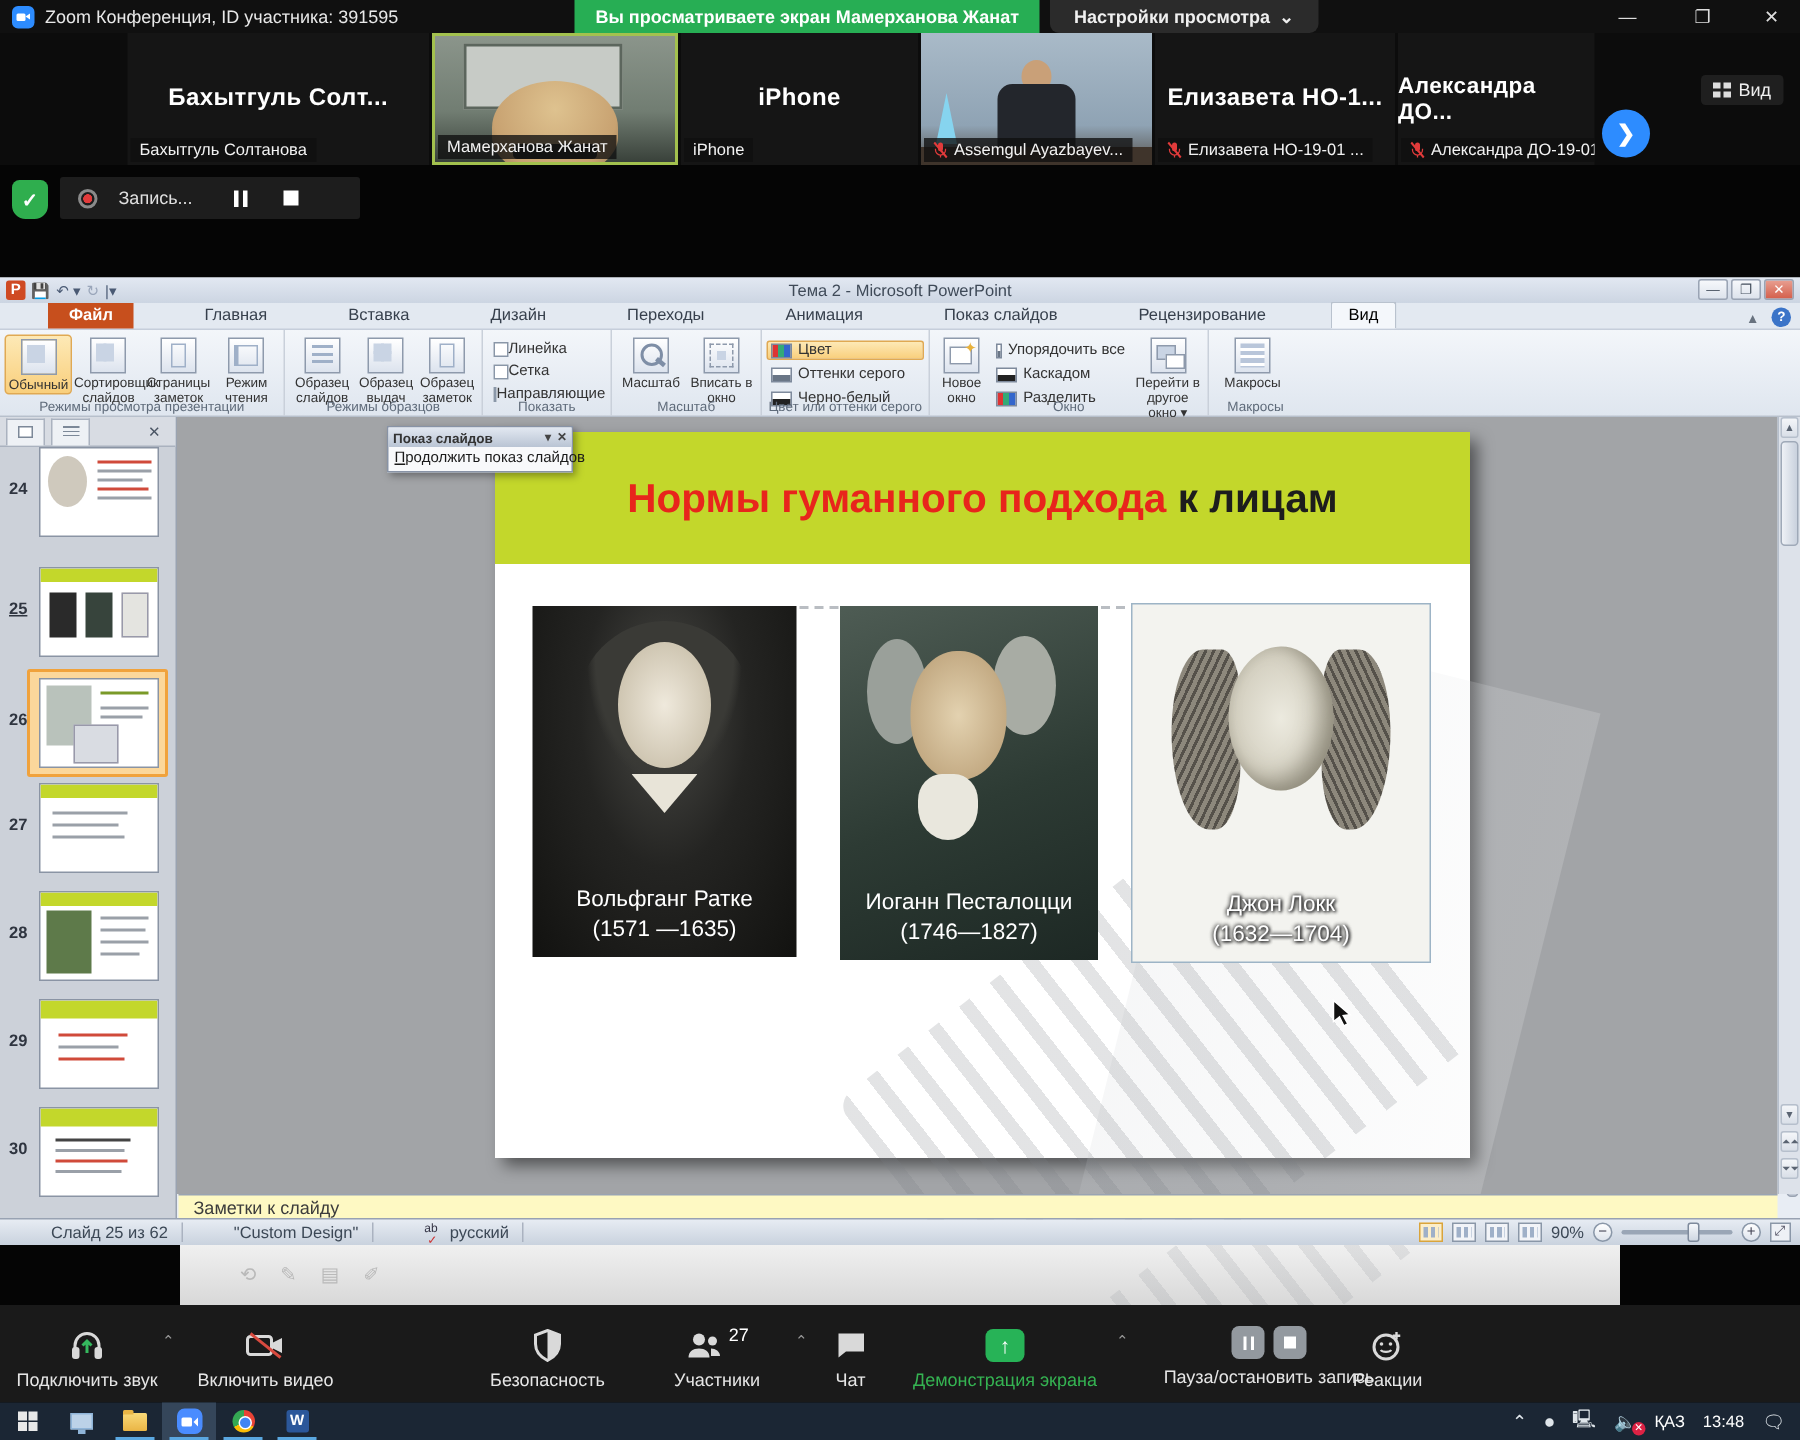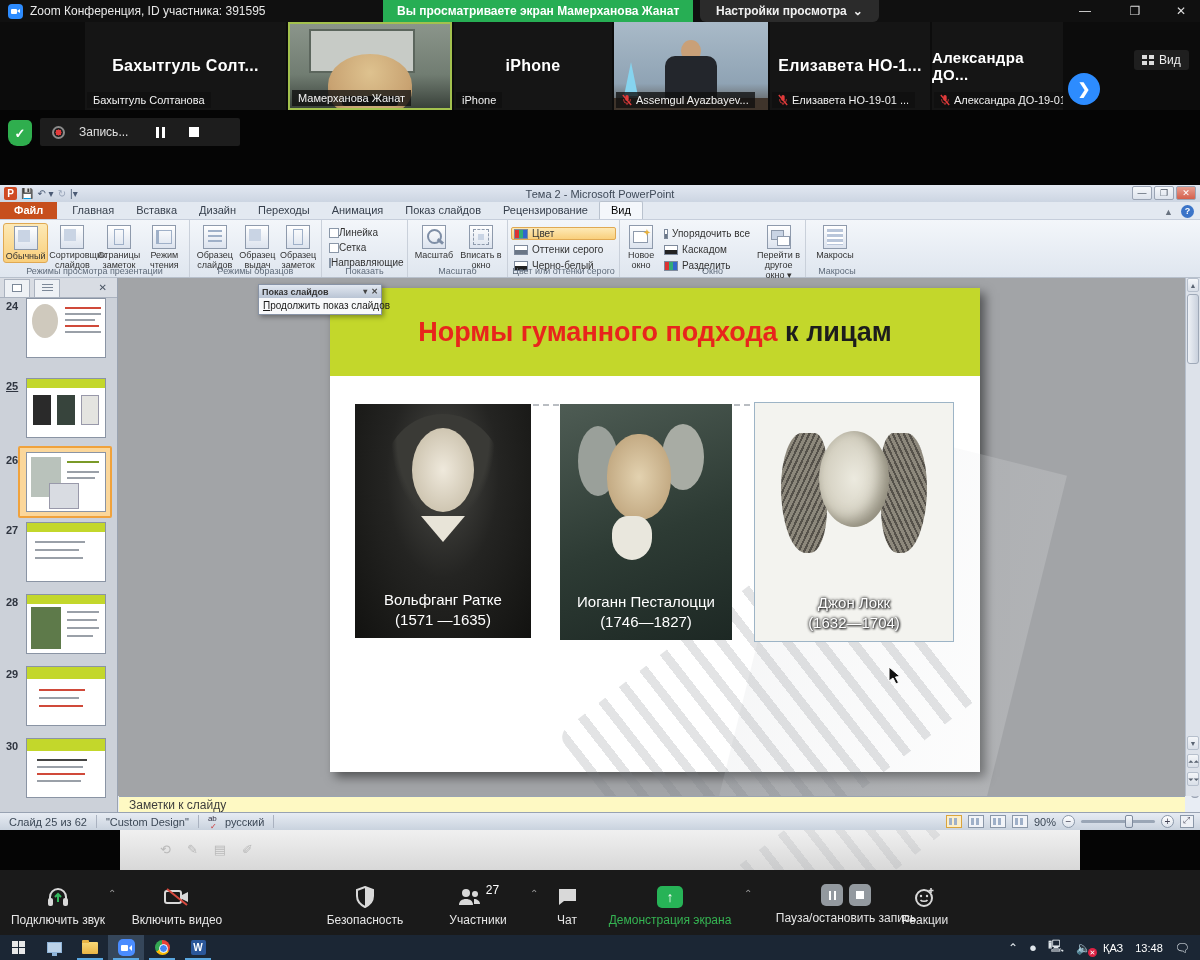--- a/index.html
+++ b/index.html
@@ -52,21 +52,21 @@
   .ppt { left:0; top:185px; width:1200px; height:645px; background:#e8edf4; }
   .ppt-title { position:absolute; left:0; top:0; width:100%; height:17px; background:linear-gradient(#e2e8f2,#ccd5e2); display:flex; align-items:center; font-size:11px; color:#3f4a58; }
   .qat { display:flex; align-items:center; gap:4px; margin-left:4px; }
   .qat .p-ico { width:13px; height:13px; background:#cf4a23; color:#fff; font-weight:bold; font-size:10px; text-align:center; line-height:13px; border-radius:2px; }
   .qat .mini { font-size:10px; color:#4a5a74; }
   .ppt-title .title-text { position:absolute; left:0; right:0; text-align:center; }
   .ppt-ctl { position:absolute; top:1px; display:flex; gap:2px; }
   .ppt-ctl span { width:20px; height:14px; border:1px solid #9aa4b4; border-radius:2px; background:linear-gradient(#f6f8fb,#dde3ec); font-size:9px; line-height:12px; text-align:center; color:#45505e; }
   .ppt-ctl span.close { background:linear-gradient(#e89e90,#d4604c); color:#fff; }
   .tabs { position:absolute; left:0; top:17px; width:100%; height:18px; background:#e3e9f1; border-bottom:1px solid #c6cedb; display:flex; align-items:flex-end; }
-  .tab { font-size:11px; color:#37404d; padding:2px 11px 3px; }
+  .tab { font-size:11px; color:#37404d; padding:2px 11px 3px;margin-left:32px; }
   .tab.file { background:#c74f1d; color:#fff; font-weight:bold; padding:2px 14px 3px; margin-right:4px; }
   .tab.active { background:#f4f7fb; border:1px solid #b9c2ce; border-bottom:none; border-radius:2px 2px 0 0; color:#000; }
   .ribbon-aux { position:absolute; right:6px; top:20px; display:flex; gap:8px; align-items:center; }
   .caret-up { color:#68727f; font-size:9px; }
   .help-q { width:13px; height:13px; border-radius:50%; background:#3b74c8; color:#fff; font-size:9px; font-weight:bold; text-align:center; line-height:13px; }
 
   .ribbon { position:absolute; left:0; top:35px; width:100%; height:58px; background:linear-gradient(#f3f6fa,#dfe6ef); border-bottom:1px solid #b7c0cc; display:flex; }
   .rgroup { position:relative; height:100%; border-right:1px solid #c9d0da; padding:3px 3px 13px; }
   .rgroup .glabel { position:absolute; left:0; right:0; bottom:1px; text-align:center; font-size:9px; color:#5f6b7a; white-space:nowrap; }
   .bigrow { display:flex; height:100%; align-items:flex-start; gap:1px; }
@@ -101,21 +101,21 @@
   .winmid { display:flex; gap:2px; }
 
   
   .content-bg { left:0; top:278px; width:1200px; height:518px; background:#a2a4a7; }
   .pane { left:0; top:278px; width:118px; height:534px; background:#ccd1d9; border-right:1px solid #9aa3b1; }
   .pane-tabs { height:20px; background:#d8dce3; border-bottom:1px solid #aab2bf; display:flex; align-items:center; }
   .ptab { width:26px; height:18px; margin-left:4px; border:1px solid #aab2bf; border-bottom:none; background:#eef1f5; display:flex; align-items:center; justify-content:center; }
   .ptab .sq { width:10px; height:8px; border:1px solid #7c8898; background:#fff; }
   .ptab .ls { width:11px; height:8px; background:repeating-linear-gradient(#7c8898 0 1px,transparent 1px 3px); }
   .pane-close { margin-left:auto; margin-right:10px; font-size:10px; color:#4a5564; }
-  .thumb-num { position:absolute; left:6px; font-size:11px; font-weight:bold; color:#2f3540; }
+  .thumb-num { position:absolute; left:6px; font-size:11px; font-weight:bold; color:#2f3540;margin-top:20px; }
   .thumb { position:absolute; left:26px; width:80px; height:60px; background:#fff; border:1px solid #8a94a4; overflow:hidden; }
   .sel-glow { position:absolute; left:18px; width:94px; height:72px; background:#fbd79b; border:2px solid #f0a23c; border-radius:2px; }
   .pane-scroll { position:absolute; right:0; top:298px; width:11px; height:498px; background:#dde1e7; border-left:1px solid #b3bac4; }
   .pane-scroll .ar { position:absolute; left:0; width:100%; height:12px; color:#5a6472; font-size:7px; text-align:center; line-height:12px; }
   .pane-scroll .sl { position:absolute; left:1px; width:8px; top:440px; height:60px; background:#c3cad6; border:1px solid #9aa3b2; border-radius:3px; }
   .limebar { position:absolute; left:0; top:0; width:100%; height:9px; background:#c3d72b; }
   .tline { position:absolute; height:2px; background:#9aa0a8; }
   .tline.red { background:#d04a3a; }
   .tpic { position:absolute; background:#b9bdb6; }
 
@@ -154,21 +154,21 @@
   .popup-item u { text-decoration:underline; }
 
   
   .vscroll { left:1185px; top:278px; width:15px; height:518px; background:#dde2ea; border-left:1px solid #b6bfcc; }
   .vscroll .btn { position:absolute; left:1px; width:12px; height:14px; text-align:center; font-size:7px; color:#5a6472; line-height:14px; background:linear-gradient(#f4f6f9,#d9dfe8); border:1px solid #b6bfcc; border-radius:2px; }
   .vscroll .slider { position:absolute; left:1px; top:16px; width:12px; height:70px; background:linear-gradient(90deg,#eef1f6,#c9d1dd); border:1px solid #9fa9b8; border-radius:3px; }
 
   
   .notes { left:119px; top:796px; width:1066px; height:16px; background:#fef9c3; border-top:1px solid #9aa4b2; font-size:12px; color:#3c3c3c; padding:1px 0 10px 10px; }
   .statusbar { left:0; top:812px; width:1200px; height:18px; background:linear-gradient(#e7ecf3,#c9d2de); border-top:1px solid #98a2b2; display:flex; align-items:center; font-size:11px; color:#3c4856; }
-  .statusbar .seg { padding:0 9px; border-right:1px solid #aab2c0; height:13px; display:flex; align-items:center; gap:5px; }
+  .statusbar .seg { padding:0 9px; border-right:1px solid #aab2c0; height:13px; display:flex; align-items:center; gap:5px;margin-left:25px; }
   .spell { width:12px; height:12px; position:relative; font-size:8px; color:#334; }
   .spell::before { content:"ab"; position:absolute; top:-2px; left:0; }
   .spell::after { content:"✓"; position:absolute; bottom:-3px; left:2px; color:#c33; font-size:8px; }
   .sb-right { margin-left:auto; display:flex; align-items:center; gap:6px; padding-right:6px; }
   .vicon { width:16px; height:13px; border:1px solid #8a97a8; background:#f2f4f8; position:relative; }
   .vicon.on { border:1px solid #d9a43c; background:#fceec9; }
   .vicon::after { content:""; position:absolute; inset:2px; background:repeating-linear-gradient(90deg,#9fb0c8 0 3px,transparent 3px 5px); }
   .zslider { width:74px; height:3px; background:#9aa6b6; border-radius:2px; position:relative; }
   .zslider .thumb { position:absolute; left:44px; top:-5px; width:8px; height:13px; background:linear-gradient(#f6f8fb,#cfd7e2); border:1px solid #7e8a9c; border-radius:2px; }
   .pmbtn { width:13px; height:13px; border:1px solid #8a97a8; border-radius:50%; background:linear-gradient(#fff,#dde3ec); text-align:center; line-height:11px; font-size:10px; color:#445; }

